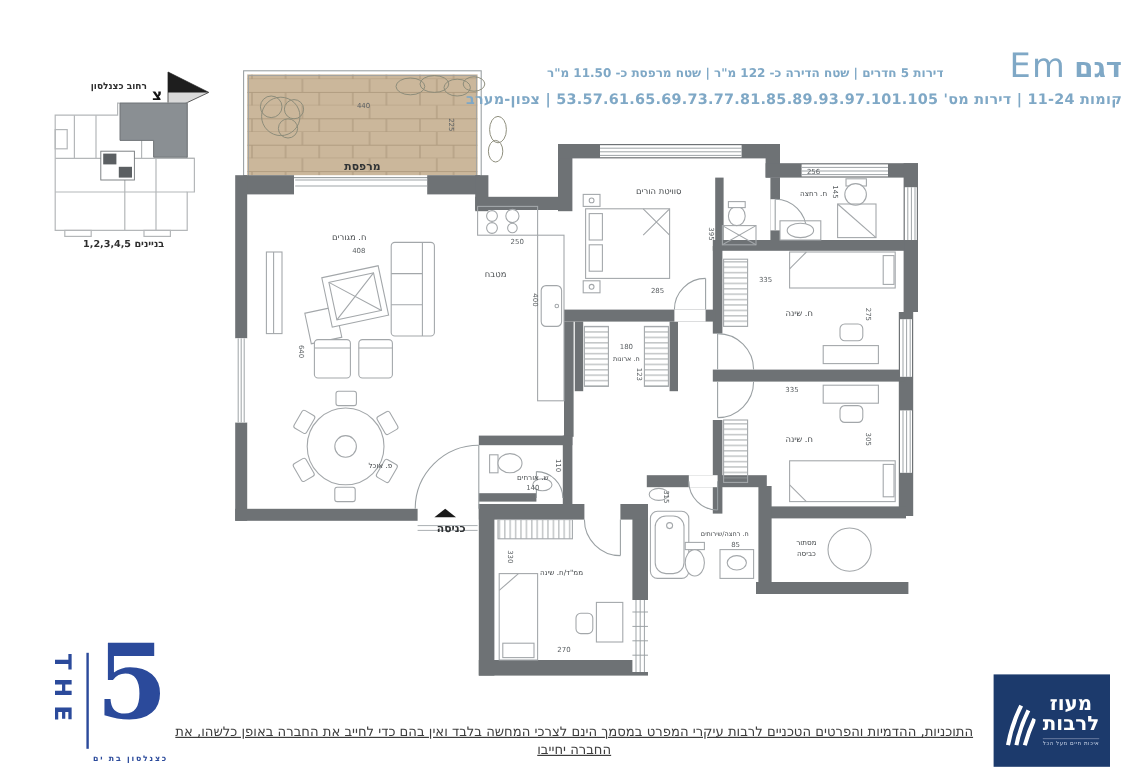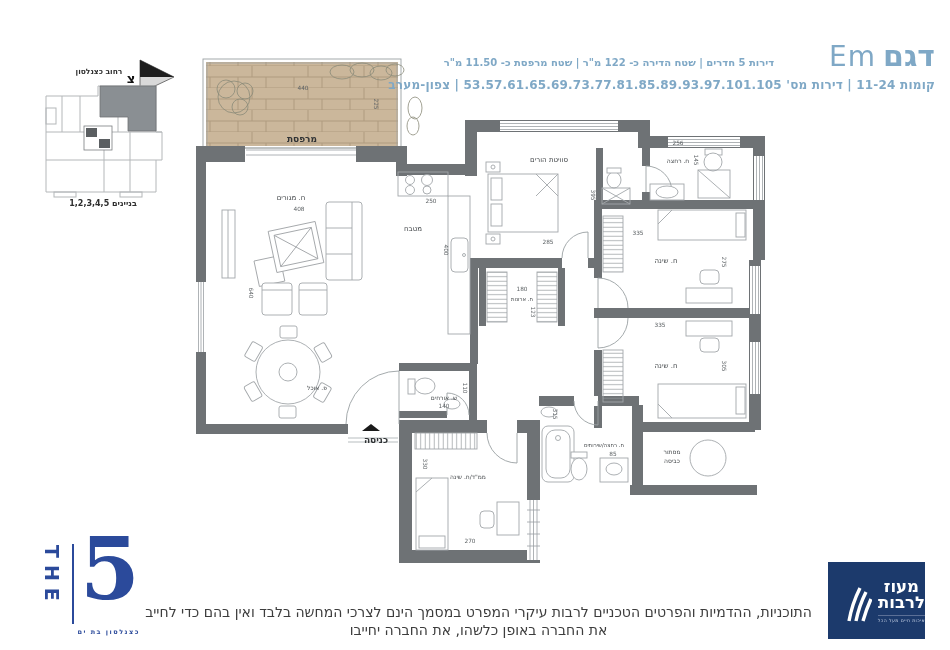--- a/index.html
+++ b/index.html
@@ -10,39 +10,39 @@
   .rl{font-size:7px;fill:#44484B;}
   .rls{font-size:6px;fill:#44484B;}
   .rlb{font-size:9px;font-weight:bold;fill:#303335;}
   .dim{font-size:5.8px;fill:#5C6164;}
   .kp{font-size:7.5px;font-weight:bold;fill:#2e2e2e;}
   .kpb{font-size:8px;font-weight:bold;fill:#2e2e2e;}
   .north{font-size:13px;font-weight:bold;fill:#141414;}
 
   .header{position:absolute;top:38px;right:15px;text-align:right;direction:rtl;color:#7FA8C6;}
   .header .l1{display:flex;align-items:baseline;gap:7px;}
-  .header .model{font-size:30px;font-weight:bold;}
+  .header .model{font-size:23px;font-weight:bold;}
   .header .em{font-size:28px;font-weight:400;letter-spacing:1px;margin-left:48px;}
   .header .specs{font-size:10px;font-weight:bold;}
   .header .l2{font-size:12px;font-weight:bold;margin-top:5px;letter-spacing:.2px;}
 
   .disclaimer{position:absolute;left:135px;right:128px;top:603px;direction:rtl;text-align:center;
-              font-size:14px;line-height:1.32;color:#3d3d3d;}
+              font-size:11px;line-height:1.32;color:#3d3d3d;text-decoration:underline;}
 
   .the5{position:absolute;left:36px;top:540px;width:104px;height:99px;color:#2B4A9B;}
   .the5 .the{position:absolute;left:5px;top:5px;writing-mode:vertical-rl;font-weight:bold;
              font-size:19px;letter-spacing:7px;}
   .the5 .bar{position:absolute;left:36px;top:4px;width:2px;height:80px;background:#2B4A9B;}
   .the5 .five{position:absolute;left:44px;top:-14px;font-family:"DejaVu Serif",serif;
               font-size:86px;font-weight:bold;line-height:1;}
   .the5 .sub{position:absolute;left:0;top:88px;width:100%;text-align:right;font-size:6.5px;
              letter-spacing:1.5px;font-weight:bold;}
 
   .dev{position:absolute;left:828px;top:562px;width:97px;height:77px;background:#1C3A6C;
-       display:flex;align-items:center;justify-content:flex-end;}
+       display:flex;align-items:center;justify-content:center;}
   .dev-in{display:flex;align-items:center;gap:6px;direction:rtl;}
   .dev-txt{text-align:center;color:#fff;}
   .dev-name{font-weight:bold;font-size:16.5px;line-height:1.0;}
   .dev-tag{color:#c9d4e8;font-size:4.6px;letter-spacing:.4px;margin-top:3px;
            border-top:1px solid #5b6f96;padding-top:2px;}
 </style>
 </head>
 <body>
 
 <div class="page">

